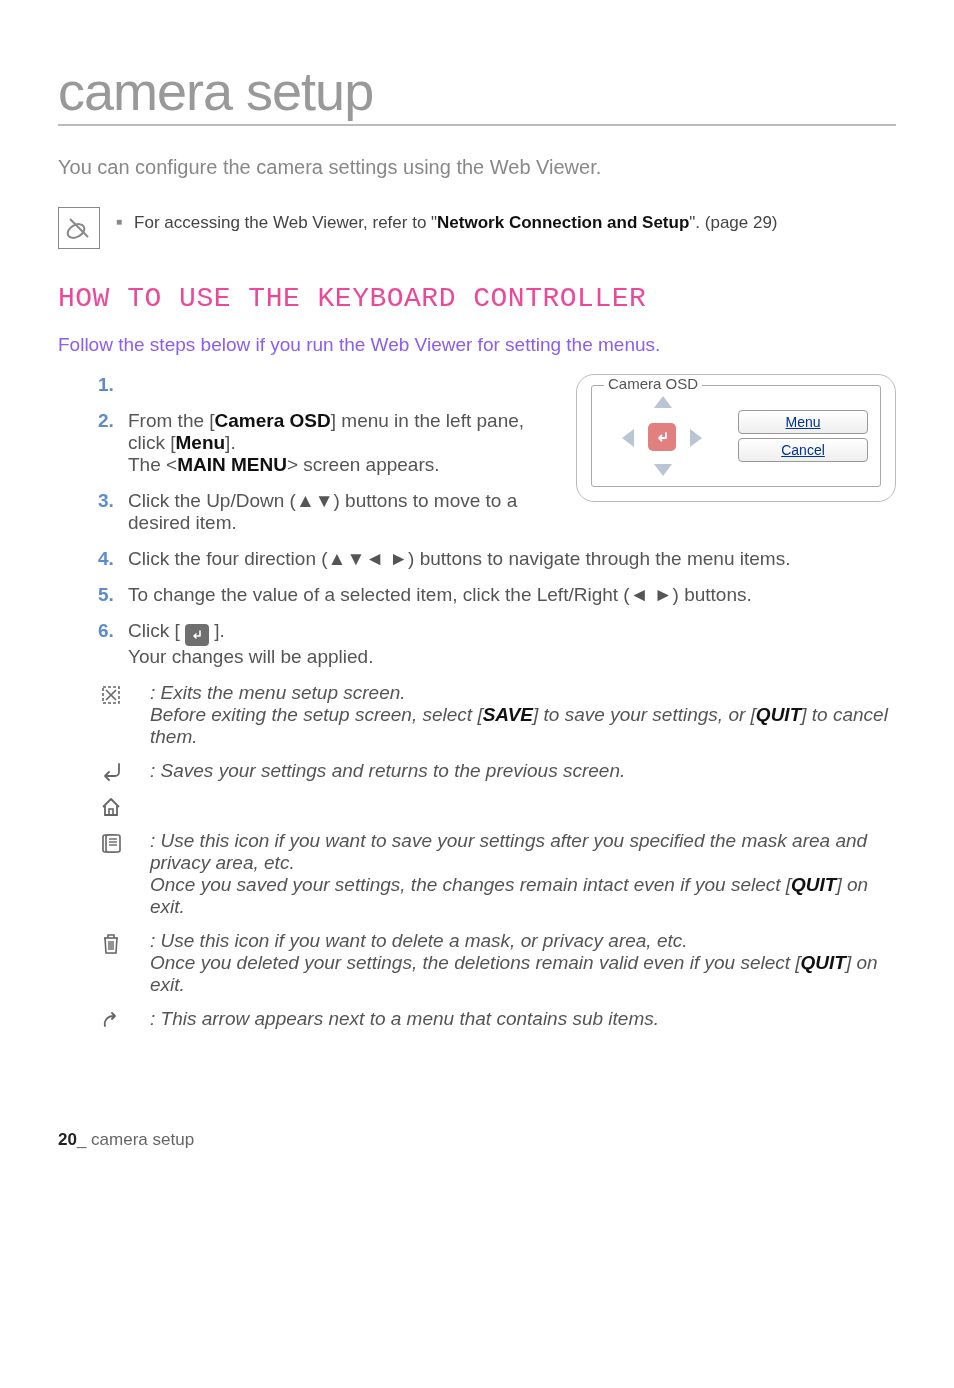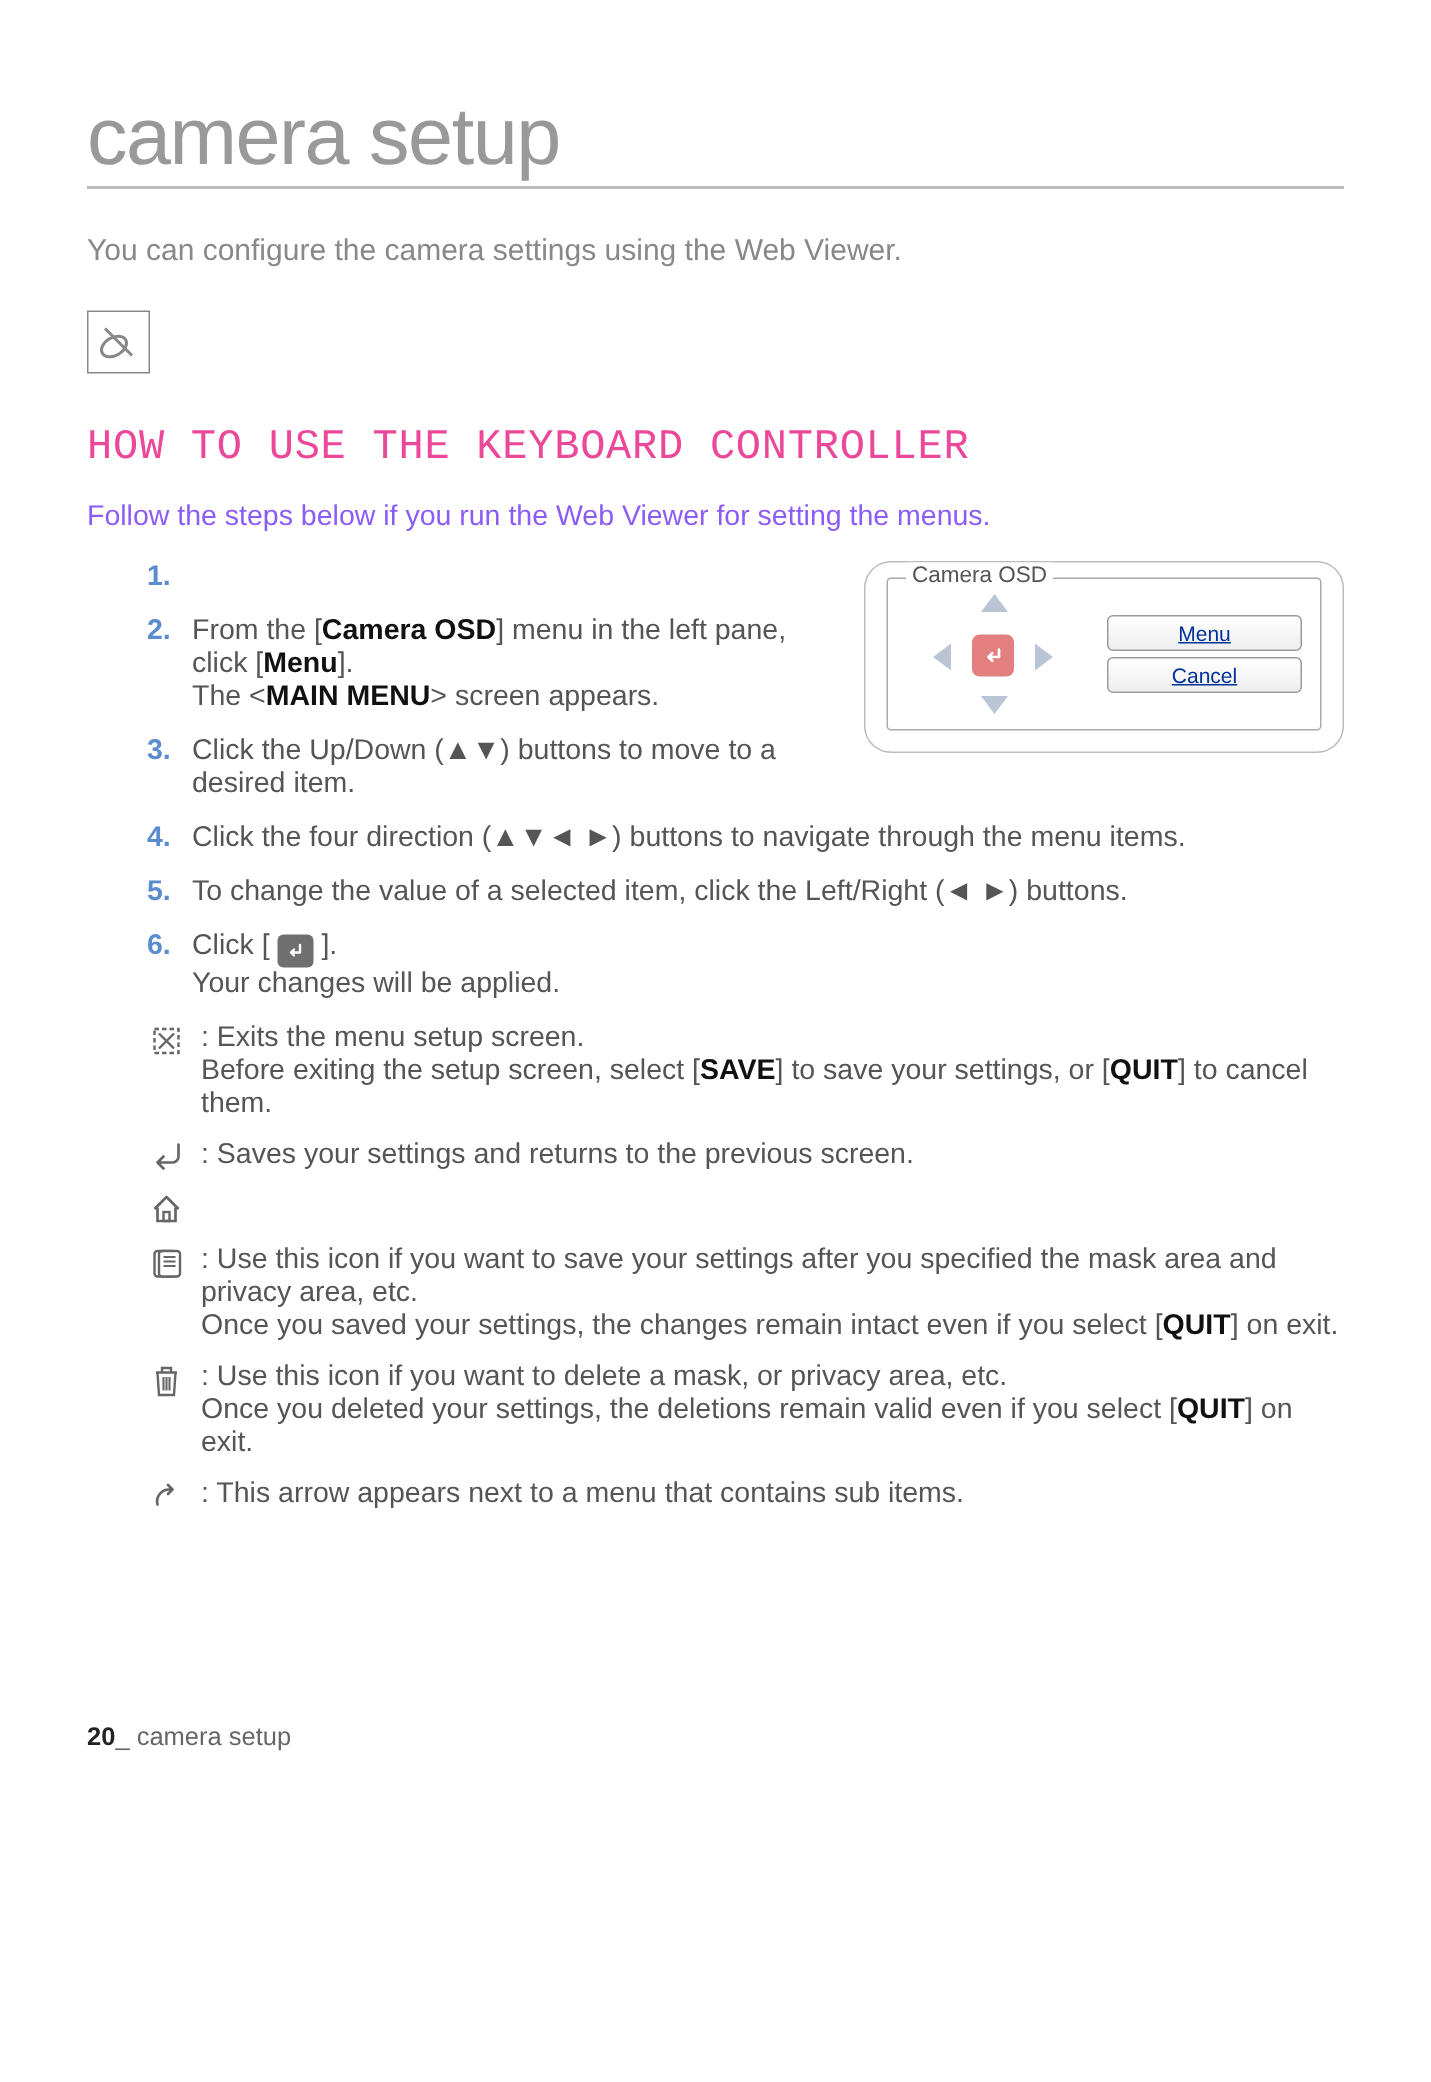--- a/index.html
+++ b/index.html
@@ -197,23 +197,24 @@
   .right-pad { padding-right: 340px; }
   .icon-list {
     margin: 8px 0 0 0;
     padding: 0 0 0 40px;
     list-style: none;
     font-size: 19px;
     color: #555;
   }
   .icon-list li {
     display: flex;
-    gap: 10px;
+    gap: 26px;
     margin-bottom: 12px;
     align-items: flex-start;
+    font-style: italic;
   }
   .li-icon {
     width: 26px;
     flex: 0 0 26px;
     display: flex;
     justify-content: center;
     padding-top: 2px;
   }
   .li-icon svg, .li-icon .glyph { color:#666; }
   .li-body { flex: 1; }
@@ -221,21 +222,21 @@
   .ref-box {
     margin: 18px 0 0 40px;
     background: #f0f0f0;
     padding: 14px 18px;
     font-size: 16px;
     color: #444;
   }
   .ref-box b { font-weight:700; color:#111; }
   .footer {
     position: absolute;
-    bottom: 28px;
+    bottom: 46px;
     left: 58px;
     font-size: 17px;
     color: #666;
   }
   .footer .pg { font-weight: 700; color: #222; }
   .arrow-glyph { font-family: Arial; }
 </style>
 </head>
 <body>
 
@@ -244,20 +245,23 @@
   <h1 class="chapter-title">camera setup</h1>
 
   <p class="intro">You can configure the camera settings using the Web Viewer.</p>
 
   <div class="note-row">
     <div class="note-icon-box">
       <svg width="28" height="28" viewBox="0 0 28 28">
         <path d="M5 5 L23 23" stroke="#888" stroke-width="2"></path>
         <ellipse cx="11" cy="17" rx="9" ry="6" fill="none" stroke="#888" stroke-width="2" transform="rotate(-30 11 17)"></ellipse>
       </svg>
+    </div>
+    <div class="note-text">
+      <span class="bullet-sq">■</span><span>For accessing the Web Viewer, refer to "</span><b>Network Connection and Setup</b><span>". (page 29)</span>
     </div>
   </div>
 
   <h2 class="section-title">HOW TO USE THE KEYBOARD CONTROLLER</h2>
 
   <p class="body-text">Follow the steps below if you run the Web Viewer for setting the menus.</p>
 
   <div class="steps-wrap">
 
     <div class="osd-box">

